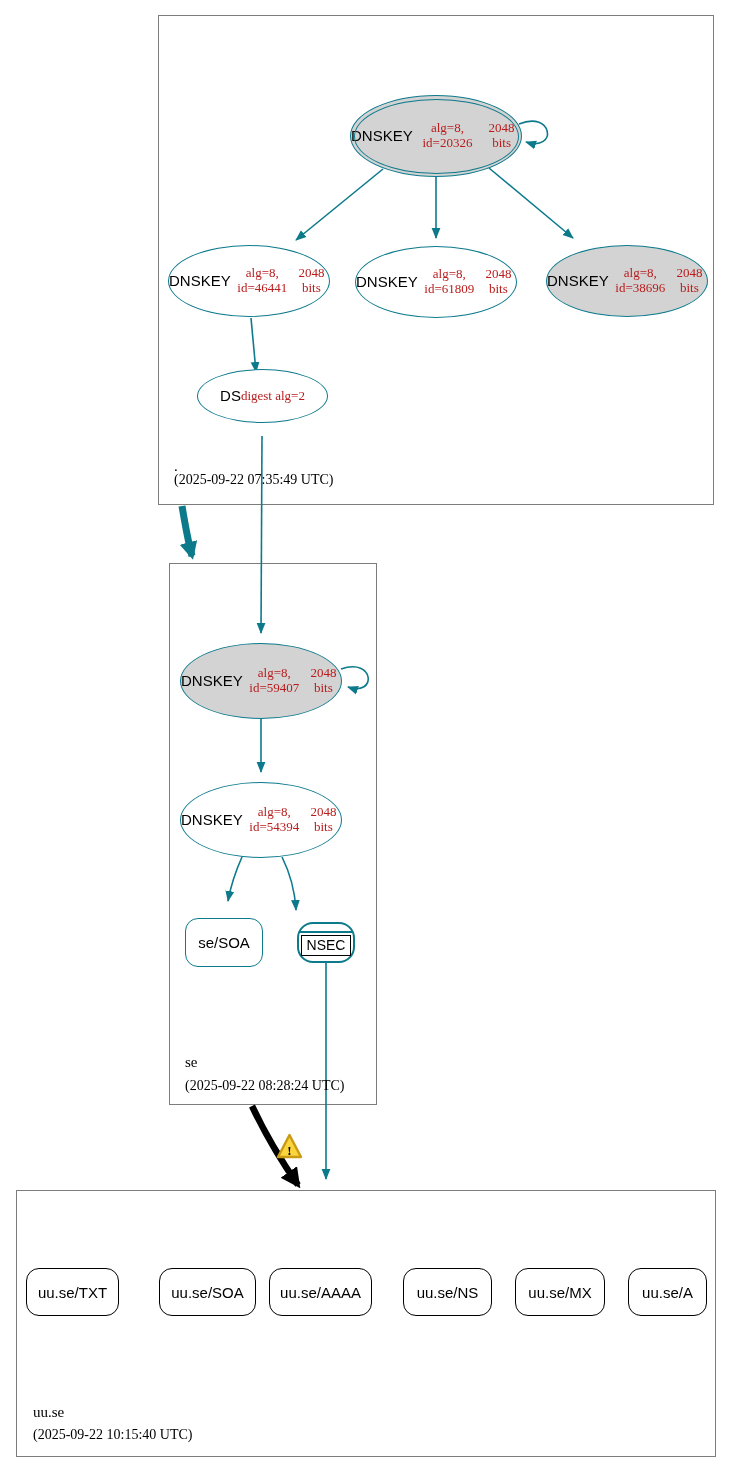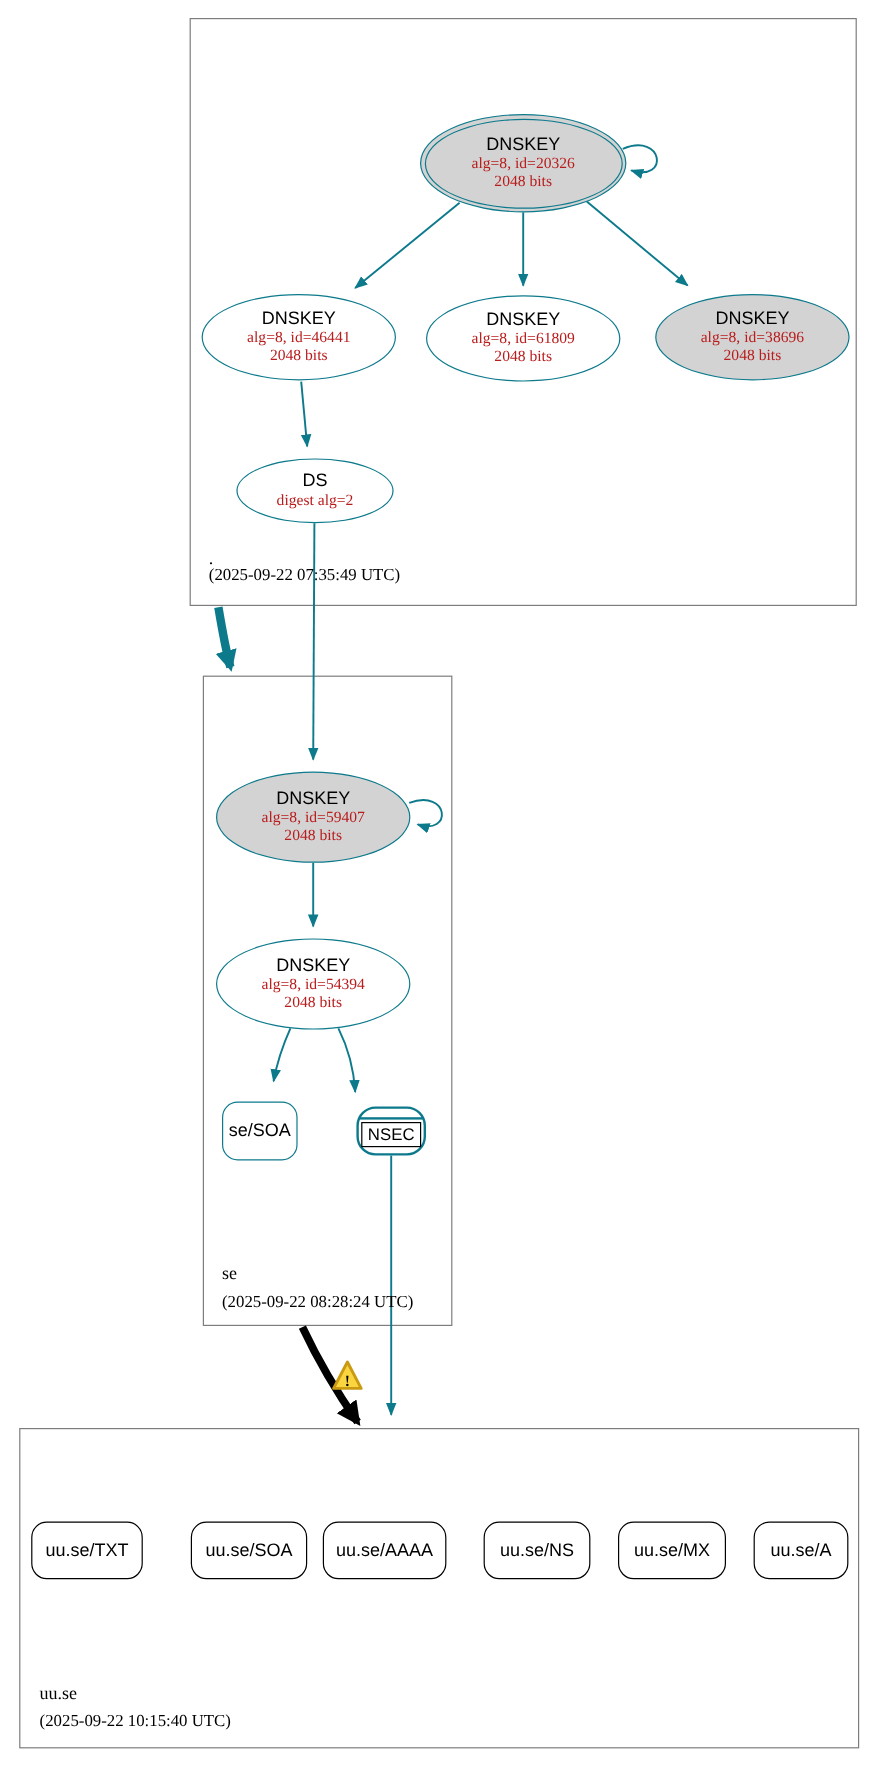--- a/index.html
+++ b/index.html
@@ -3,21 +3,21 @@
 <meta charset="utf-8">
 <style>
   html,body{margin:0;padding:0;background:#ffffff;}
   #canvas{position:relative;width:732px;height:1473px;background:#ffffff;overflow:hidden;
           font-family:"Liberation Sans",sans-serif;}
   .zonebox{position:absolute;border:1px solid #7d7d7d;background:#ffffff;box-sizing:border-box;}
   .zone-label{position:absolute;font-family:"Liberation Serif",serif;font-size:15px;color:#000;}
   .zone-ts{position:absolute;font-family:"Liberation Serif",serif;font-size:14px;color:#000;}
   .edges{position:absolute;left:0;top:0;width:732px;height:1473px;pointer-events:none;}
   .ellipse{position:absolute;border:1.7px solid #0d7a8c;border-radius:50%;background:#ffffff;
-           box-sizing:border-box;display:flex;flex-direction:column;align-items:center;
+           box-sizing:border-box;display:flex;align-items:center;
            justify-content:center;text-align:center;z-index:3;}
   .ellipse.gray{background:#d3d3d3;}
   .inner-ring{position:absolute;inset:2.5px;border:1.7px solid #0d7a8c;border-radius:50%;}
   .node-title{font-family:"Liberation Sans",sans-serif;font-size:15px;line-height:1.1;color:#000;}
   .node-detail{font-family:"Liberation Serif",serif;font-size:13px;line-height:1.15;color:#b91c1c;}
   .rrnode{position:absolute;border:1.7px solid #000;border-radius:13px;background:#fff;
           box-sizing:border-box;display:flex;align-items:center;justify-content:center;
           font-size:15px;color:#000;z-index:3;}
   .rrnode.teal{border-color:#0d7a8c;}
   .nsec{position:absolute;border:2.6px solid #0d7a8c;background:#fff;box-sizing:border-box;z-index:3;}
@@ -90,41 +90,41 @@
     <span class="node-detail">alg=8, id=61809</span>
     <span class="node-detail">2048 bits</span>
   </div>
 
   <div class="ellipse gray" style="left:546px;top:245px;width:162px;height:72px;">
     <span class="node-title">DNSKEY</span>
     <span class="node-detail">alg=8, id=38696</span>
     <span class="node-detail">2048 bits</span>
   </div>
 
-  <div class="ellipse" style="left:197px;top:382px;width:131px;height:54px;">
+  <div class="ellipse" style="left:197px;top:369px;width:131px;height:54px;">
     <span class="node-title">DS</span>
     <span class="node-detail">digest alg=2</span>
   </div>
 
   <div class="zone-label" style="left:174px;top:458px;">.</div>
   <div class="zone-ts" style="left:174px;top:472px;">(2025-09-22 07:35:49 UTC)</div>
 
   <div class="ellipse gray" style="left:180px;top:643px;width:162px;height:76px;">
     <span class="node-title">DNSKEY</span>
     <span class="node-detail">alg=8, id=59407</span>
     <span class="node-detail">2048 bits</span>
   </div>
 
   <div class="ellipse" style="left:180px;top:782px;width:162px;height:76px;">
     <span class="node-title">DNSKEY</span>
     <span class="node-detail">alg=8, id=54394</span>
     <span class="node-detail">2048 bits</span>
   </div>
 
-  <div class="rrnode teal" style="left:185px;top:918px;width:63px;height:49px;">
+  <div class="rrnode teal" style="left:185px;top:918px;width:78px;height:49px;">
     <span>se/SOA</span>
   </div>
 
   <div class="nsec" style="left:297px;top:922px;width:58px;height:41px;border-radius:16px;">
     <div class="nsec-top"></div>
     <div class="nsec-label">NSEC</div>
   </div>
 
   <div class="zone-label" style="left:185px;top:1054px;">se</div>
   <div class="zone-ts" style="left:185px;top:1078px;">(2025-09-22 08:28:24 UTC)</div>

